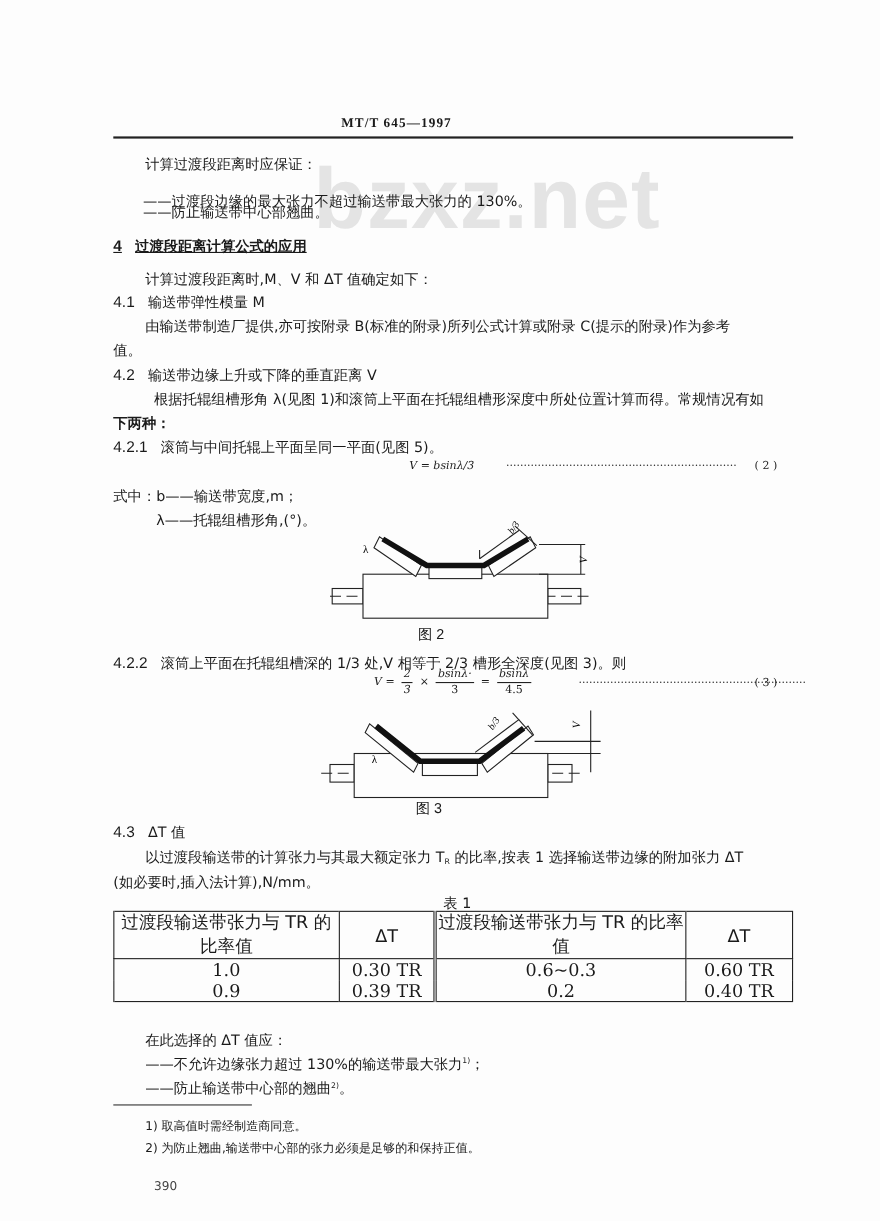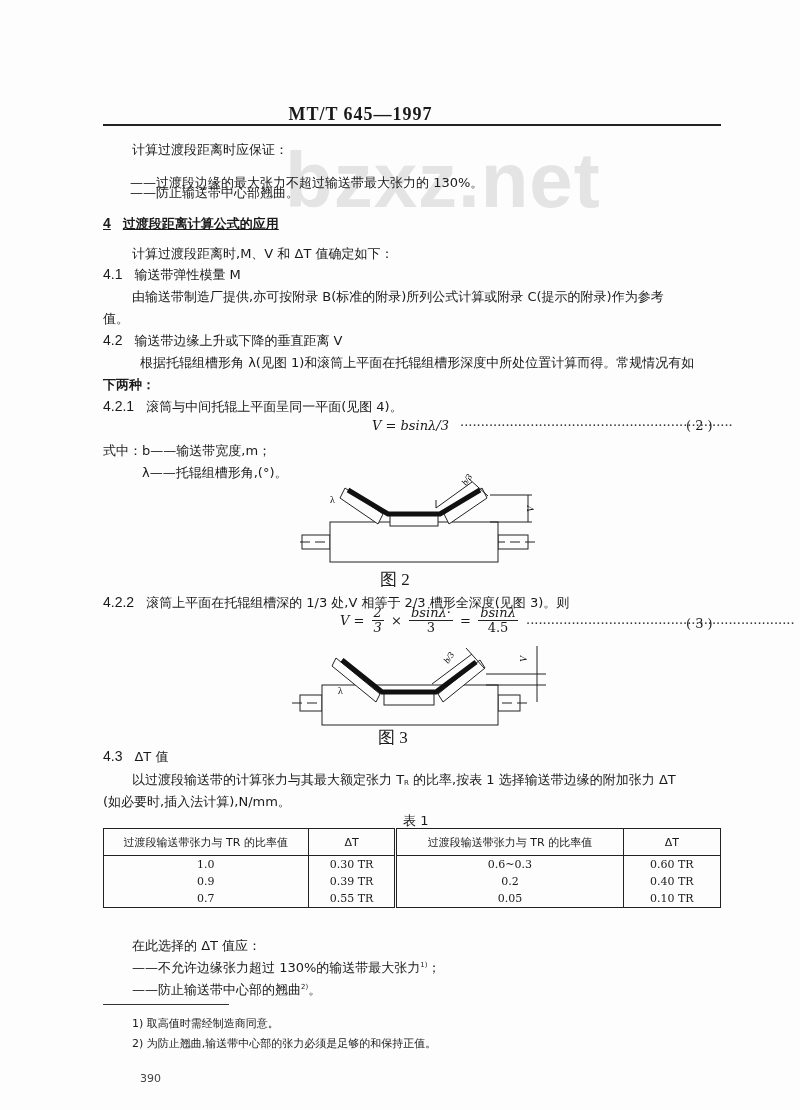--- a/index.html
+++ b/index.html
@@ -1,30 +1,30 @@
 <!DOCTYPE html>
 <html><head>
 <meta charset="utf-8">
 <style>
   html, body { margin: 0; padding: 0; }
   body {
     width: 800px; height: 1110px; background: #fdfdfd; position: relative; overflow: hidden;
     font-family: "DejaVu Serif", "Liberation Serif", serif; color: #1a1a1a; font-size: 13px;
   }
   .abs { position: absolute; white-space: nowrap; }
-  .header-title { left: 0; width: 721px; top: 104px; text-align: center; font-size: 18px; font-weight: bold; letter-spacing: 1px; font-family: "Liberation Serif", serif; }
+  .header-title { left: 0; width: 721px; top: 104px; text-align: center; font-size: 12px; font-weight: bold; letter-spacing: 1px; font-family: "Liberation Serif", serif; }
   .header-rule { left: 103px; top: 124px; width: 618px; height: 0; border-top: 2px solid #222; }
   .watermark { left: 285px; top: 135px; font-size: 78px; font-weight: bold; color: #e4e4e4; font-family: "Liberation Sans", sans-serif; letter-spacing: 1px; z-index: 0; }
-  .t { z-index: 1; font-size: 13px; }
+  .t { z-index: 1; font-size: 10px; }
   .h { font-family: "DejaVu Sans", sans-serif; font-size: 13px; }
   .bold { font-weight: bold; }
   .num { font-family: "Liberation Sans", sans-serif; font-size: 14px; margin-right: 12px; }
   .dots { letter-spacing: 0; color: #333; }
-  .figcap { font-size: 17px; font-family: Liberation Serif, serif; }
-  table.t1 { position: absolute; left: 103px; top: 828px; width: 618px; border-collapse: collapse; font-size: 11px; z-index: 1; }
+  .figcap { font-size: 13px; font-family: Liberation Sans, sans-serif; }
+  table.t1 { position: absolute; left: 103px; top: 828px; width: 618px; border-collapse: collapse; font-size: 16px; z-index: 1; }
   table.t1 th, table.t1 td { border-left: 1px solid #222; border-right: 1px solid #222; text-align: center; padding: 0; height: 17px; font-weight: normal; }
   table.t1 th { height: 26px; border-bottom: 1px solid #222; font-family: "DejaVu Sans", sans-serif; }
   table.t1 { border: 1.5px solid #222; }
   table.t1 .dbl { border-left: 3px double #222; }
   .footrule { left: 103px; top: 1004px; width: 126px; border-top: 1px solid #333; }
   .fn { font-size: 11px; font-family: "DejaVu Sans", sans-serif; }
   sub.r { font-size: 7px; vertical-align: -1px; }
   .frac { display: inline-block; text-align: center; vertical-align: middle; margin: 0 3px; }
   .frac span { display: block; line-height: 14px; }
   .frac .top { border-bottom: 1px solid #222; padding: 0 2px; }
@@ -52,21 +52,21 @@
 <div class="abs t h" style="left:132px;top:288px;">由输送带制造厂提供,亦可按附录 B(标准的附录)所列公式计算或附录 C(提示的附录)作为参考</div>
 <div class="abs t h" style="left:103px;top:310px;">值。</div>
 
 <div class="abs t h" style="left:103px;top:332px;">
   <span class="num">4.2</span><span>输送带边缘上升或下降的垂直距离 V</span>
 </div>
 <div class="abs t h" style="left:140px;top:354px;">根据托辊组槽形角 λ(见图 1)和滚筒上平面在托辊组槽形深度中所处位置计算而得。常规情况有如</div>
 <div class="abs t h" style="left:103px;top:376px;font-weight:bold;">下两种：</div>
 
 <div class="abs t h" style="left:103px;top:398px;">
-  <span class="num">4.2.1</span><span>滚筒与中间托辊上平面呈同一平面(见图 4)。</span>
+  <span class="num">4.2.1</span><span>滚筒与中间托辊上平面呈同一平面(见图 5)。</span>
 </div>
 <div class="abs t" style="left:372px;top:418px;font-style:italic;">V = bsinλ/3</div>
 <div class="abs t dots" style="left:460px;top:418px;">··································································</div>
 <div class="abs t" style="left:686px;top:418px;">( 2 )</div>
 <div class="abs t h" style="left:103px;top:442px;">式中：b——输送带宽度,m；</div>
 <div class="abs t h" style="left:142px;top:464px;">λ——托辊组槽形角,(°)。</div>
 
 <svg class="abs" style="left:290px;top:470px;" width="260" height="110">
   <line x1="10" y1="72" x2="250" y2="72" stroke="#222" stroke-dasharray="10,5" stroke-width="1"></line>
   <rect x="12" y="65" width="28" height="14" fill="none" stroke="#222"></rect>
@@ -147,26 +147,20 @@
       <td>0.30 TR</td>
       <td class="dbl">0.6~0.3</td>
       <td>0.60 TR</td>
     </tr>
     <tr>
       <td>0.9</td>
       <td>0.39 TR</td>
       <td class="dbl">0.2</td>
       <td>0.40 TR</td>
     </tr>
-    <tr>
-      <td>0.7</td>
-      <td>0.55 TR</td>
-      <td class="dbl">0.05</td>
-      <td>0.10 TR</td>
-    </tr>
   </tbody>
 </table>
 
 <div class="abs t h" style="left:132px;top:937px;">在此选择的 ΔT 值应：</div>
 <div class="abs t h" style="left:132px;top:959px;">
   <span>——不允许边缘张力超过 130%的输送带最大张力</span><sup style="font-size:7px;">1)</sup><span>；</span>
 </div>
 <div class="abs t h" style="left:132px;top:981px;">
   <span>——防止输送带中心部的翘曲</span><sup style="font-size:7px;">2)</sup><span>。</span>
 </div>

